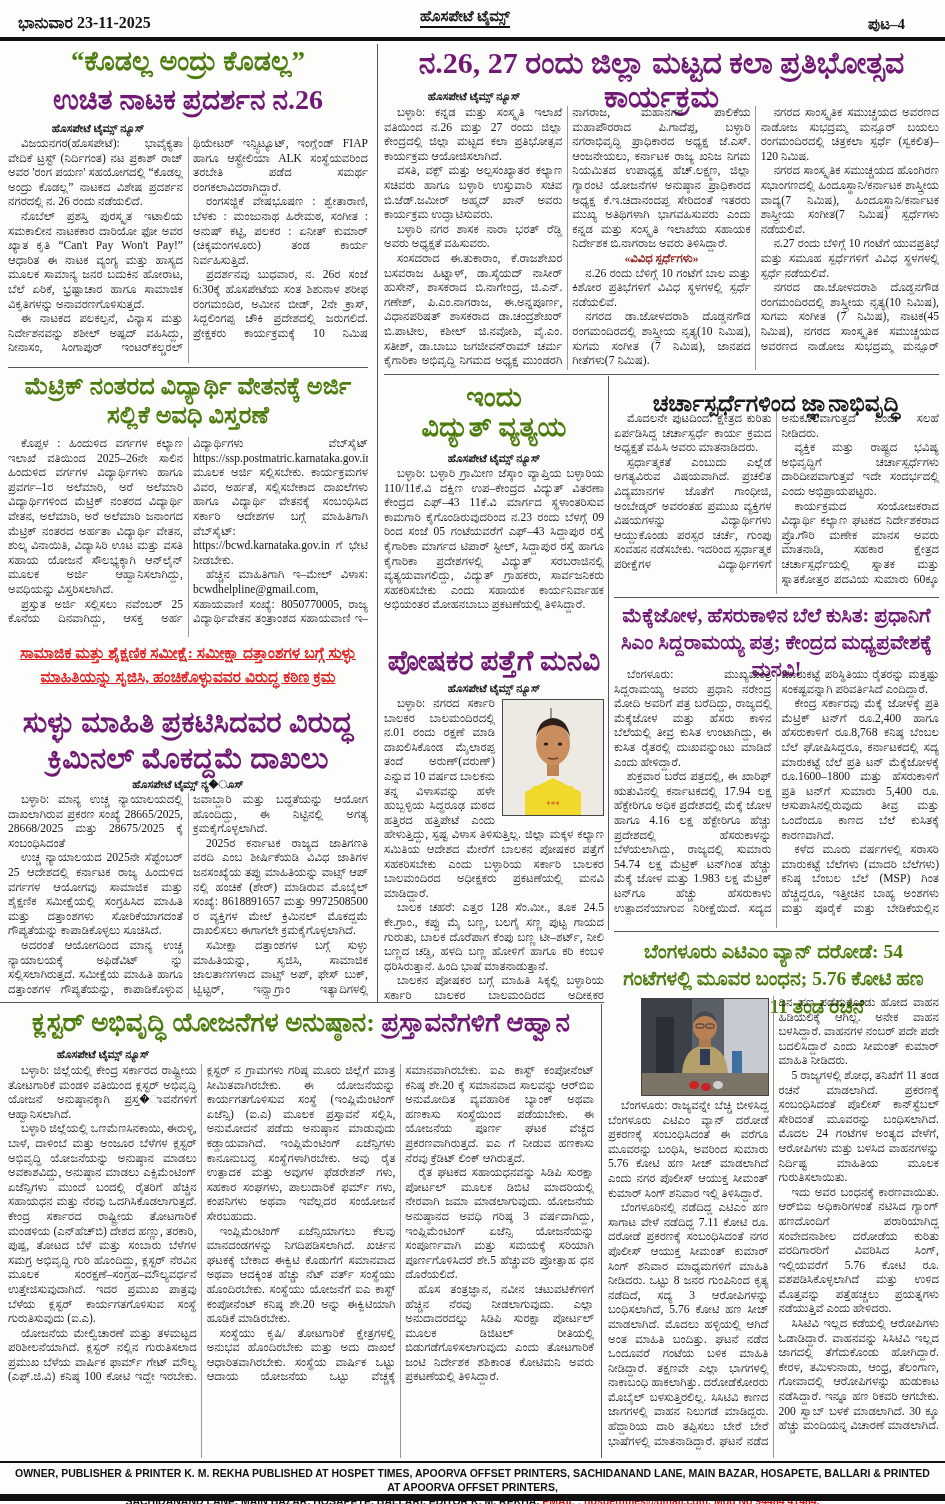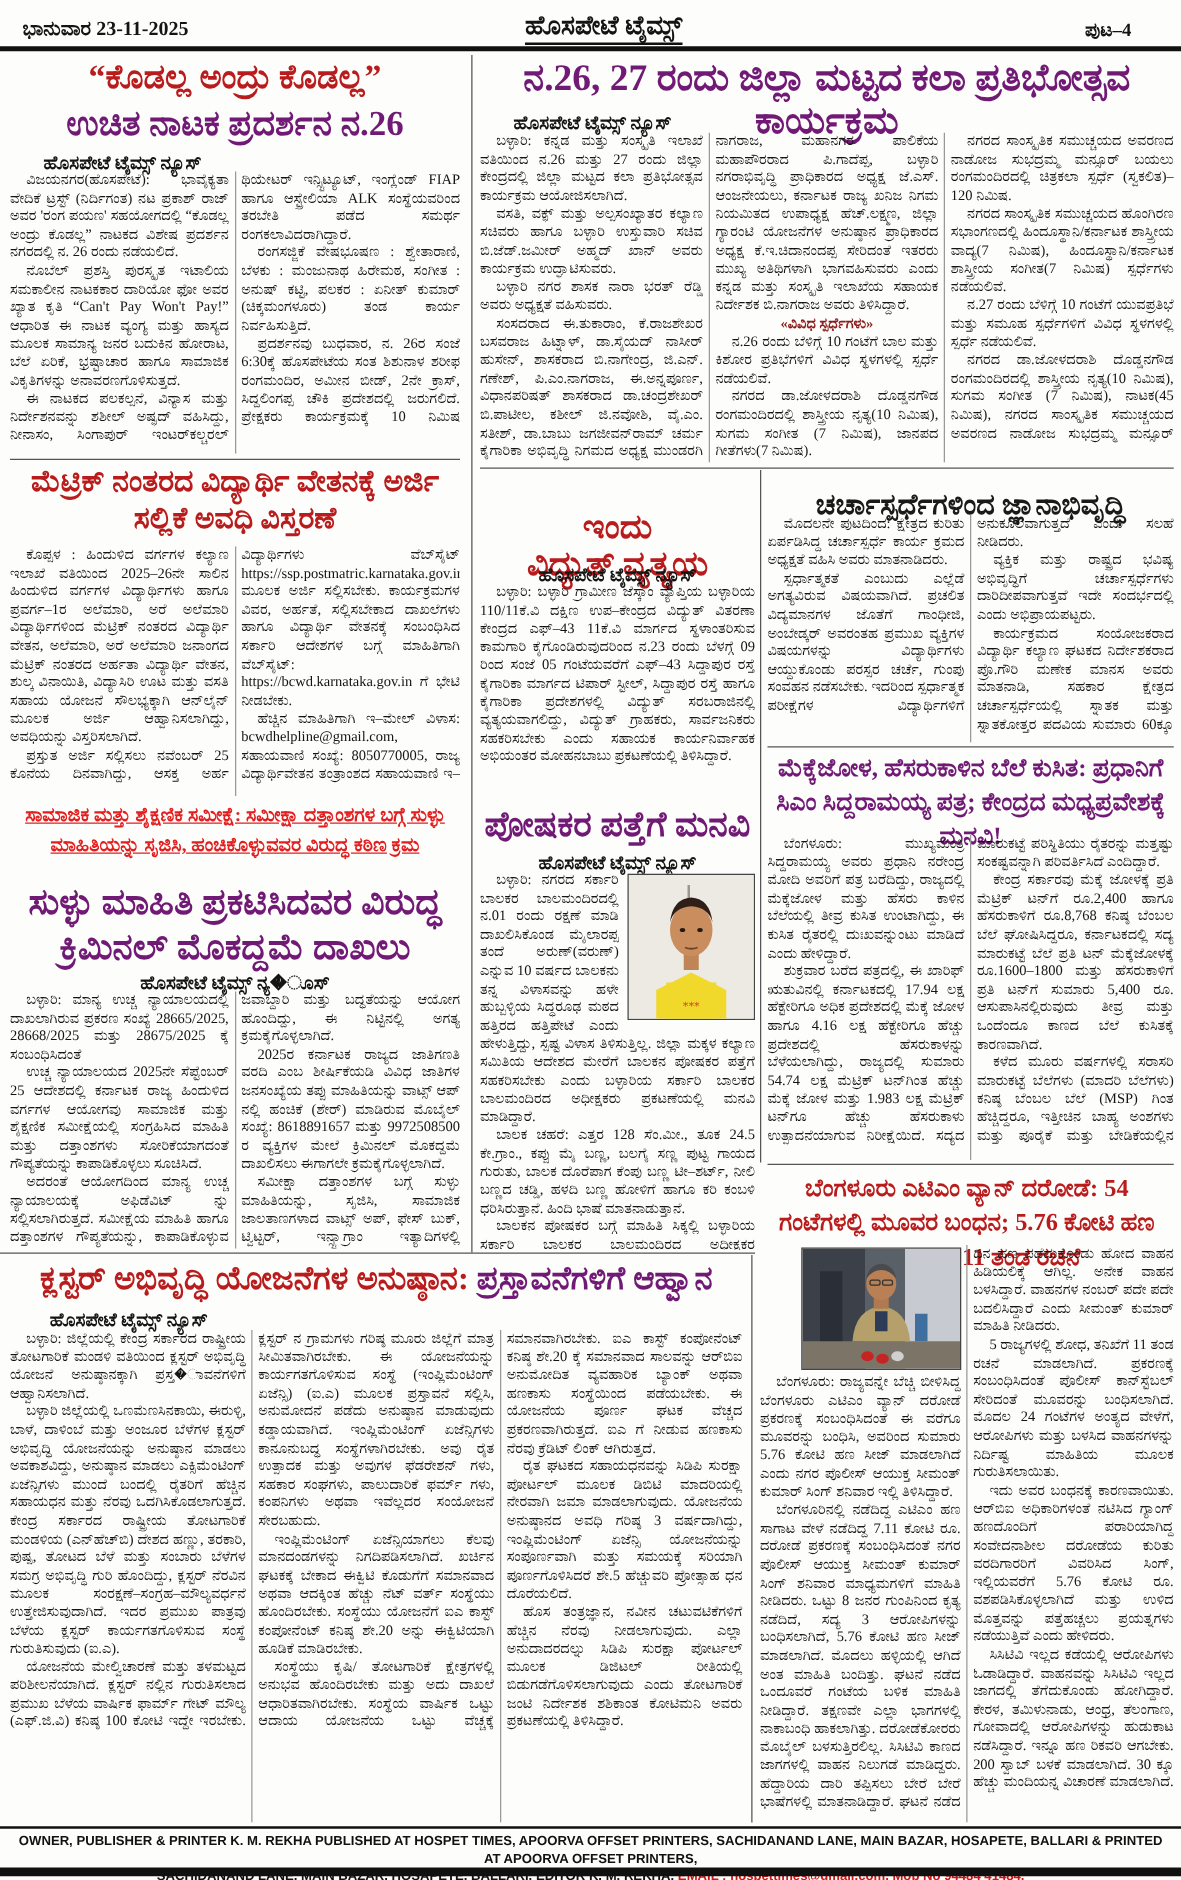--- a/index.html
+++ b/index.html
@@ -1,36 +1,36 @@
 <!DOCTYPE html>
 <html><head>
 <meta charset="utf-8">
 <style>
   html,body{margin:0;padding:0;}
   body{width:945px;height:1504px;position:relative;background:#fdfdfb;
        font-family:"Liberation Serif","DejaVu Serif",serif;color:#141414;overflow:hidden;}
   .abs{position:absolute;}
   
-  .masthead{font-weight:bold;font-size:21px;border-bottom:2px solid #111;padding-bottom:1px;}
+  .masthead{font-weight:bold;font-size:15px;border-bottom:2px solid #111;padding-bottom:1px;}
   .hdate{font-weight:bold;font-size:16px;}
   .hpage{font-weight:bold;font-size:15px;}
   .toprule{background:#111;height:4px;left:0;width:945px;}
   
   .vline{width:1px;background:#555;}
   .hline{height:1px;background:#555;}
   .thickline{height:2px;background:#111;}
   .botbar{height:7px;background:#111;}
   
   .hl{font-weight:bold;text-align:center;line-height:1.12;letter-spacing:0;}
   .red{color:#701a75;}
-  .blue{color:#b91c1c;}
+  .blue{color:#4d7c0f;}
   .black{color:#1a1a1a;}
   .strap{font-weight:bold;text-align:center;color:#e31e1e;text-decoration:underline;
          font-size:15.5px;line-height:1.55;}
-  .byline{text-align:center;font-weight:bold;font-size:15px;}
+  .byline{text-align:center;font-weight:bold;font-size:11px;}
   
   .body{font-size:11.6px;line-height:1.26;text-align:justify;overflow:hidden;}
   .body p{margin:0;text-indent:13px;}
   .c2{column-count:2;column-gap:10px;column-rule:1px solid #999;column-fill:balance;}
   .c3{column-count:3;column-gap:10px;column-rule:1px solid #999;column-fill:balance;}
   .subhead{font-weight:bold;text-align:center;color:#8b1a1a;text-indent:0 !important;}
   
   .photo{float:right;border:1px solid #444;margin:2px 0 3px 7px;background:#e9e7e1;}
   .photo svg{display:block;}
   
@@ -95,21 +95,21 @@
       <p>ನಗರದ ಸಾಂಸ್ಕೃತಿಕ ಸಮುಚ್ಚಯದ ಅವರಣದ ನಾಡೋಜ ಸುಭದ್ರಮ್ಮ ಮನ್ಸೂರ್ ಬಯಲು ರಂಗಮಂದಿರದಲ್ಲಿ ಚಿತ್ರಕಲಾ ಸ್ಪರ್ಧೆ (ಸ್ವಕಲಿತ)–120 ನಿಮಿಷ.</p>
       <p>ನಗರದ ಸಾಂಸ್ಕೃತಿಕ ಸಮುಚ್ಚಯದ ಹೊಂಗಿರಣ ಸಭಾಂಗಣದಲ್ಲಿ ಹಿಂದೂಸ್ಥಾನಿ/ಕರ್ನಾಟಕ ಶಾಸ್ತ್ರೀಯ ವಾದ್ಯ(7 ನಿಮಿಷ), ಹಿಂದೂಸ್ಥಾನಿ/ಕರ್ನಾಟಕ ಶಾಸ್ತ್ರೀಯ ಸಂಗೀತ(7 ನಿಮಿಷ) ಸ್ಪರ್ಧೆಗಳು ನಡೆಯಲಿವೆ.</p>
       <p>ನ.27 ರಂದು ಬೆಳಿಗ್ಗೆ 10 ಗಂಟೆಗೆ ಯುವಪ್ರತಿಭೆ ಮತ್ತು ಸಮೂಹ ಸ್ಪರ್ಧೆಗಳಿಗೆ ವಿವಿಧ ಸ್ಥಳಗಳಲ್ಲಿ ಸ್ಪರ್ಧೆ ನಡೆಯಲಿವೆ.</p>
       <p>ನಗರದ ಡಾ.ಜೋಳದರಾಶಿ ದೊಡ್ಡನಗೌಡ ರಂಗಮಂದಿರದಲ್ಲಿ ಶಾಸ್ತ್ರೀಯ ನೃತ್ಯ(10 ನಿಮಿಷ), ಸುಗಮ ಸಂಗೀತ (7 ನಿಮಿಷ), ನಾಟಕ(45 ನಿಮಿಷ), ನಗರದ ಸಾಂಸ್ಕೃತಿಕ ಸಮುಚ್ಚಯದ ಅವರಣದ ನಾಡೋಜ ಸುಭದ್ರಮ್ಮ ಮನ್ಸೂರ್ ಬಯಲು ರಂಗಮಂದಿರದಲ್ಲಿ ಚಿತ್ರಕಲಾ ಸ್ಪರ್ಧೆ (ಸ್ವಕಲಿತ)–120 ನಿಮಿಷ.</p>
     </div>
 </div>
 <div class="abs hline" style="left:384px;top:374px;width:555px;"></div>
 
 <div class="abs vline" style="left:608px;top:376px;height:554px;"></div>
 
-<div class="abs hl blue" style="left:384px;top:382px;width:220px;font-size:27px;margin-top:24px;">
+<div class="abs hl blue" style="left:384px;top:382px;width:220px;font-size:27px;">
   <span>ಇಂದು</span><br>
   <span>ವಿದ್ಯುತ್ ವ್ಯತ್ಯಯ</span>
 </div>
 <div class="abs byline" style="left:384px;top:452px;width:220px;">ಹೊಸಪೇಟೆ ಟೈಮ್ಸ್ ನ್ಯೂಸ್</div>
 <div class="abs body" style="left:384px;top:467px;width:220px;height:172px;">
     <p>ಬಳ್ಳಾರಿ: ಬಳ್ಳಾರಿ ಗ್ರಾಮೀಣ ಜೆಸ್ಕಾಂ ವ್ಯಾಪ್ತಿಯ ಬಳ್ಳಾರಿಯ 110/11ಕೆ.ವಿ ದಕ್ಷಿಣ ಉಪ–ಕೇಂದ್ರದ ವಿದ್ಯುತ್ ವಿತರಣಾ ಕೇಂದ್ರದ ಎಫ್–43 11ಕೆ.ವಿ ಮಾರ್ಗದ ಸ್ಥಳಾಂತರಿಸುವ ಕಾಮಗಾರಿ ಕೈಗೊಂಡಿರುವುದರಿಂದ ನ.23 ರಂದು ಬೆಳಗ್ಗೆ 09 ರಿಂದ ಸಂಜೆ 05 ಗಂಟೆಯವರೆಗೆ ಎಫ್–43 ಸಿದ್ದಾಪುರ ರಸ್ತೆ ಕೈಗಾರಿಕಾ ಮಾರ್ಗದ ಟಿಪಾರ್ ಸ್ಟೀಲ್, ಸಿದ್ದಾಪುರ ರಸ್ತೆ ಹಾಗೂ ಕೈಗಾರಿಕಾ ಪ್ರದೇಶಗಳಲ್ಲಿ ವಿದ್ಯುತ್ ಸರಬರಾಜಿನಲ್ಲಿ ವ್ಯತ್ಯಯವಾಗಲಿದ್ದು, ವಿದ್ಯುತ್ ಗ್ರಾಹಕರು, ಸಾರ್ವಜನಿಕರು ಸಹಕರಿಸಬೇಕು ಎಂದು ಸಹಾಯಕ ಕಾರ್ಯನಿರ್ವಾಹಕ ಅಭಿಯಂತರ ಮೋಹನಬಾಬು ಪ್ರಕಟಣೆಯಲ್ಲಿ ತಿಳಿಸಿದ್ದಾರೆ.</p>
   </div>
 
 <div class="abs hl red" style="left:384px;top:645px;width:220px;font-size:28px;">ಪೋಷಕರ ಪತ್ತೆಗೆ ಮನವಿ</div>
 <div class="abs byline" style="left:384px;top:682px;width:220px;">ಹೊಸಪೇಟೆ ಟೈಮ್ಸ್ ನ್ಯೂಸ್</div>

